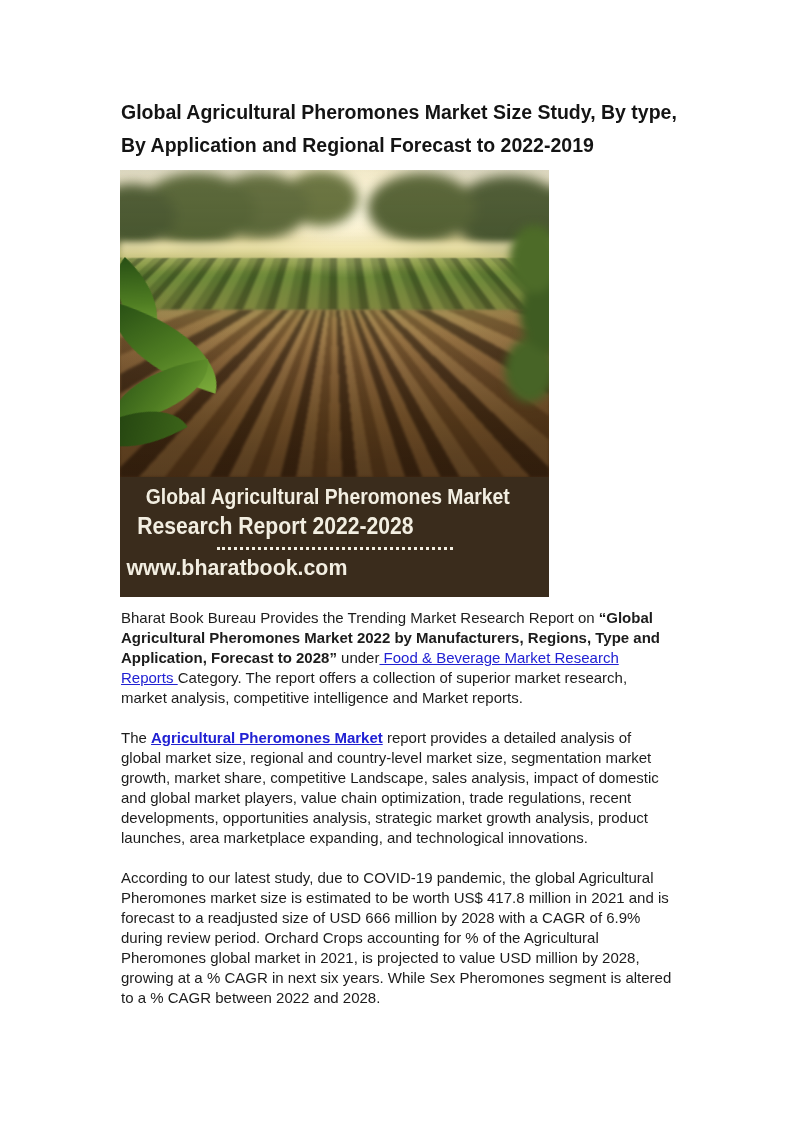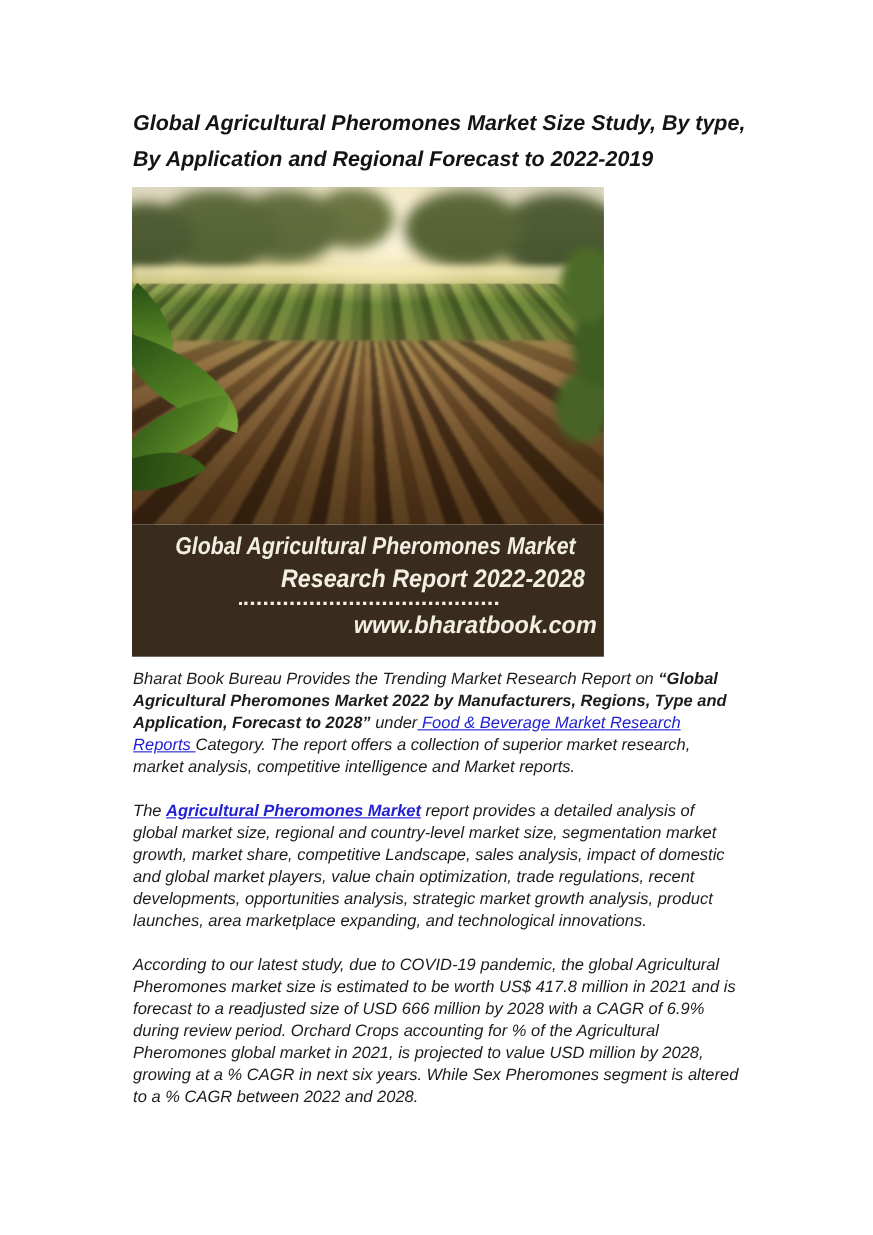--- a/index.html
+++ b/index.html
@@ -1,19 +1,19 @@
 <!DOCTYPE html>
 <html><head>
 <meta charset="utf-8">
 <style>
   html,body { margin:0; padding:0; background:#888; }
   .page {
     position:relative; width:794px; height:1123px; margin:0 auto;
     background:#ffffff; overflow:hidden;
-    font-family:"Liberation Sans", sans-serif; color:#1c1c1c;font-style:italic;
+    font-family:"Liberation Sans", sans-serif; color:#1c1c1c;
   }
 
   
   .doc-title {
     position:absolute; left:121px; top:96px; margin:0;
     font-size:19.5px; font-weight:bold; line-height:33px; color:#141414;
   }
   .doc-title .tl { display:block; white-space:nowrap; }
 
   
@@ -76,21 +76,21 @@
   .ph-rplant { right:-14px; top:52px; width:95px; height:185px; filter:blur(4px);
     background:
       radial-gradient(40px 55px at 70% 20%, #4d6b28 0 60%, transparent 64%),
       radial-gradient(46px 60px at 85% 50%, #3f5c22 0 60%, transparent 64%),
       radial-gradient(40px 52px at 65% 80%, #476426 0 60%, transparent 64%);
   }
 
   
   .banner {
     position:absolute; left:0; top:307px; width:429px; height:120px;
-    background:#3a2c1c; color:#f2eee1; text-align:right;
+    background:#3a2c1c; color:#f2eee1; text-align:left;
   }
   .banner .bline { font-weight:bold; white-space:nowrap; }
   .banner .b1 { margin-top:6px; font-size:22px; line-height:28px; transform:scaleX(.88); }
   .banner .b2 { font-size:23px; line-height:30px; transform:scaleX(.92); }
   .dots { width:236px; margin:6px auto 4px auto; border-top:3px dotted #f2eee1; height:0; }
   .banner .burl { font-weight:bold; font-size:22px; line-height:28px; transform:scaleX(.97); }
 
   
   .body-text {
     position:absolute; left:121px; top:608px; width:554px;

